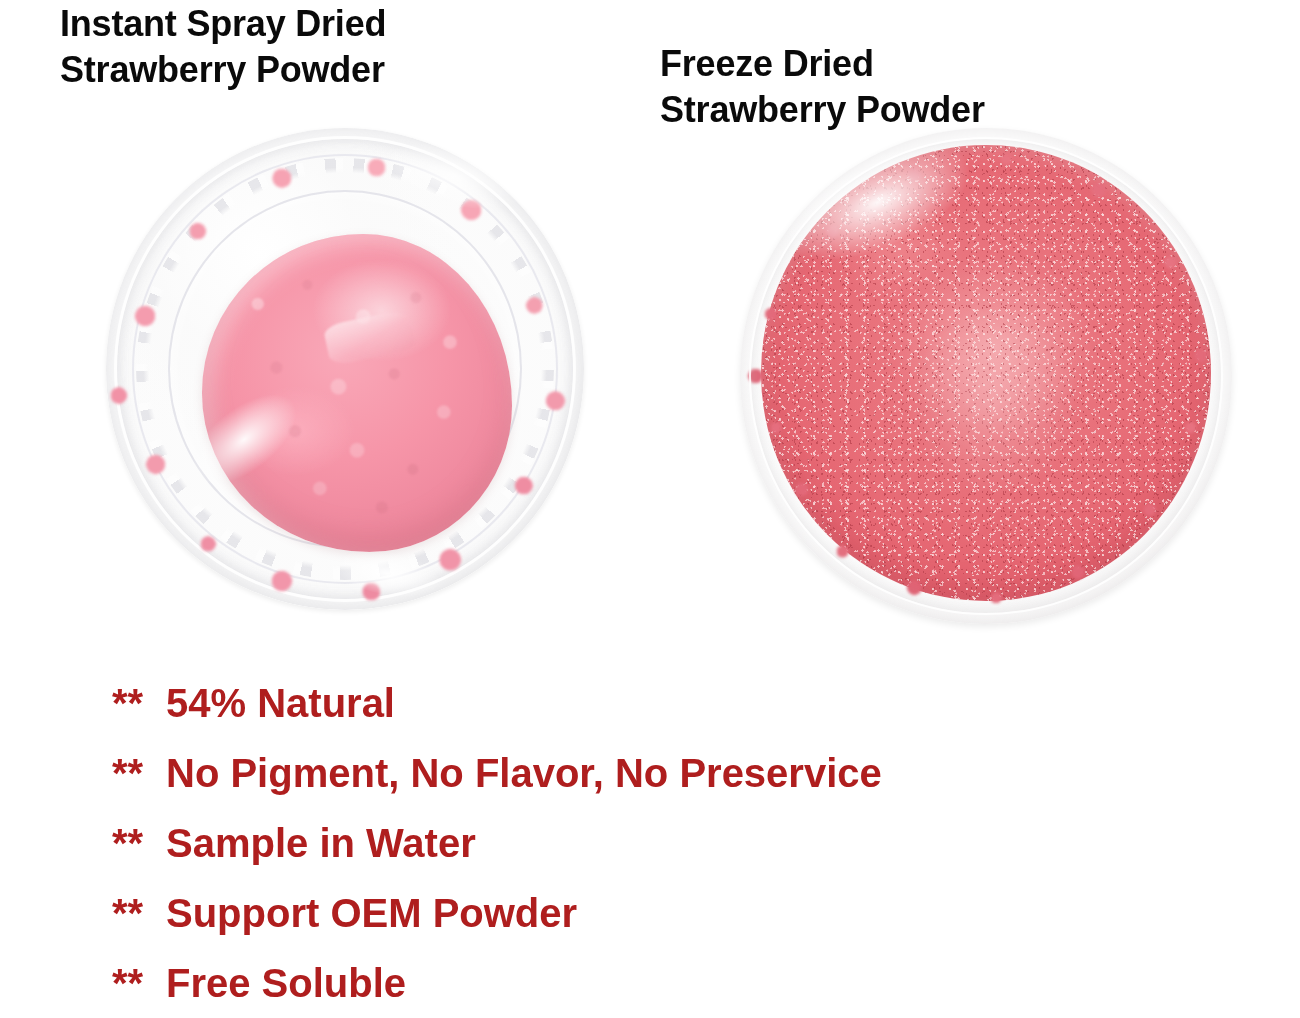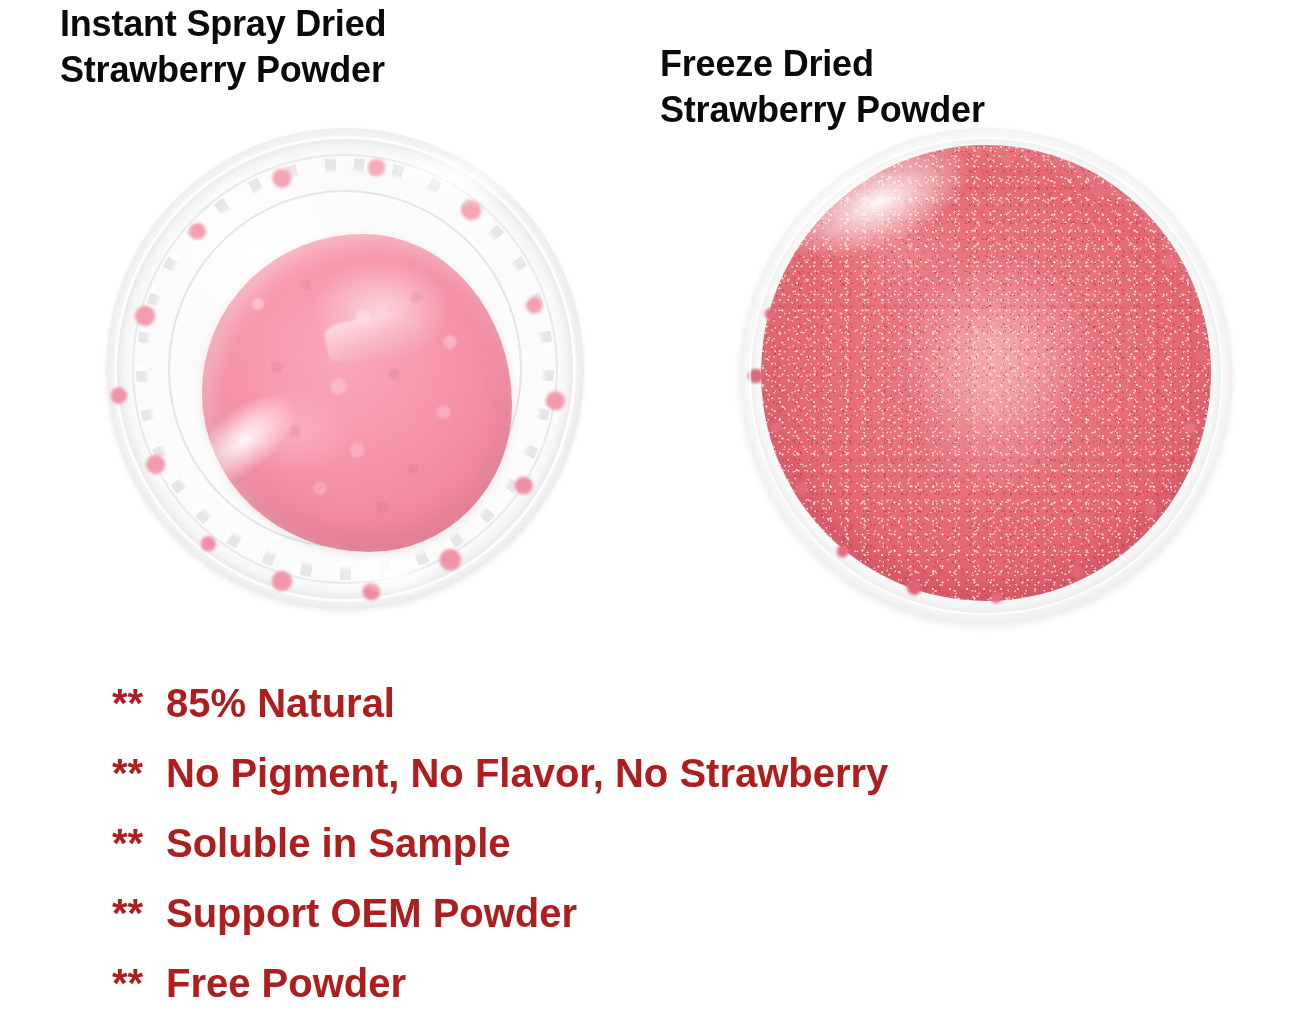--- a/index.html
+++ b/index.html
@@ -411,38 +411,38 @@
     </div>
     <div id="powder-right-lumps"></div>
     <div id="bowl-right-rim"></div>
     <div id="bowl-right-gloss"></div>
   </div>
 
   <div id="features">
 
     <div class="feature-row">
       <span class="feature-mark">**</span>
-      <span class="feature-text">85% Natural</span>
+      <span class="feature-text">54% Natural</span>
     </div>
 
     <div class="feature-row">
       <span class="feature-mark">**</span>
-      <span class="feature-text">No Pigment, No Flavor, No Strawberry</span>
+      <span class="feature-text">No Pigment, No Flavor, No Preservice</span>
     </div>
 
     <div class="feature-row">
       <span class="feature-mark">**</span>
-      <span class="feature-text">Soluble in Sample</span>
+      <span class="feature-text">Sample in Water</span>
     </div>
 
     <div class="feature-row">
       <span class="feature-mark">**</span>
       <span class="feature-text">Support OEM Powder</span>
     </div>
 
     <div class="feature-row">
       <span class="feature-mark">**</span>
-      <span class="feature-text">Free Powder</span>
+      <span class="feature-text">Free Soluble</span>
     </div>
 
   </div>
 
 </div>
 
 </body></html>

